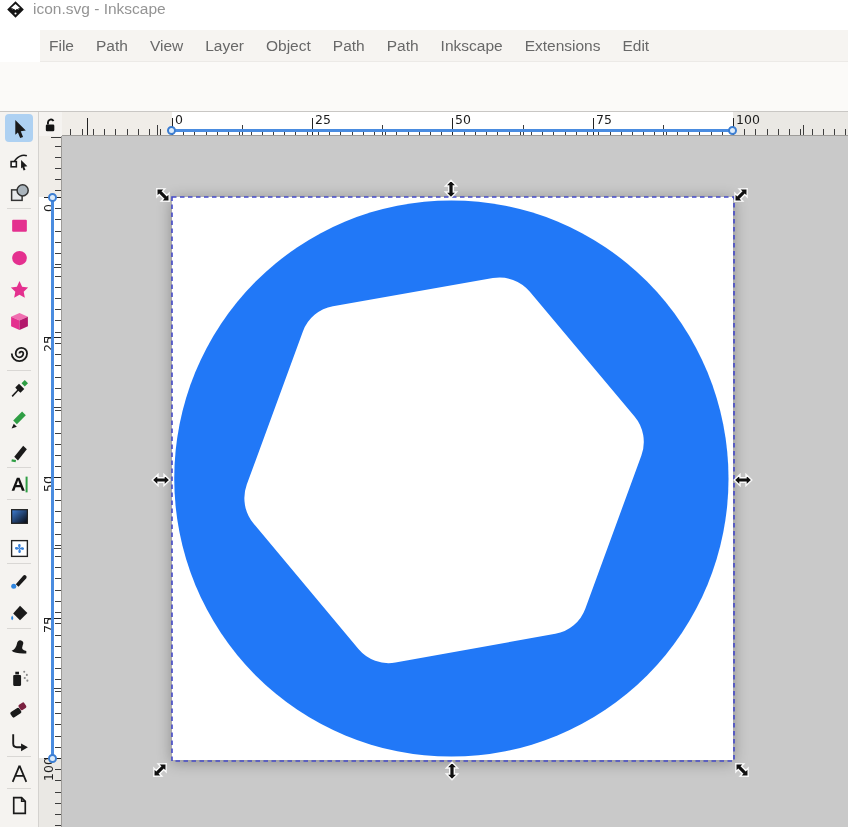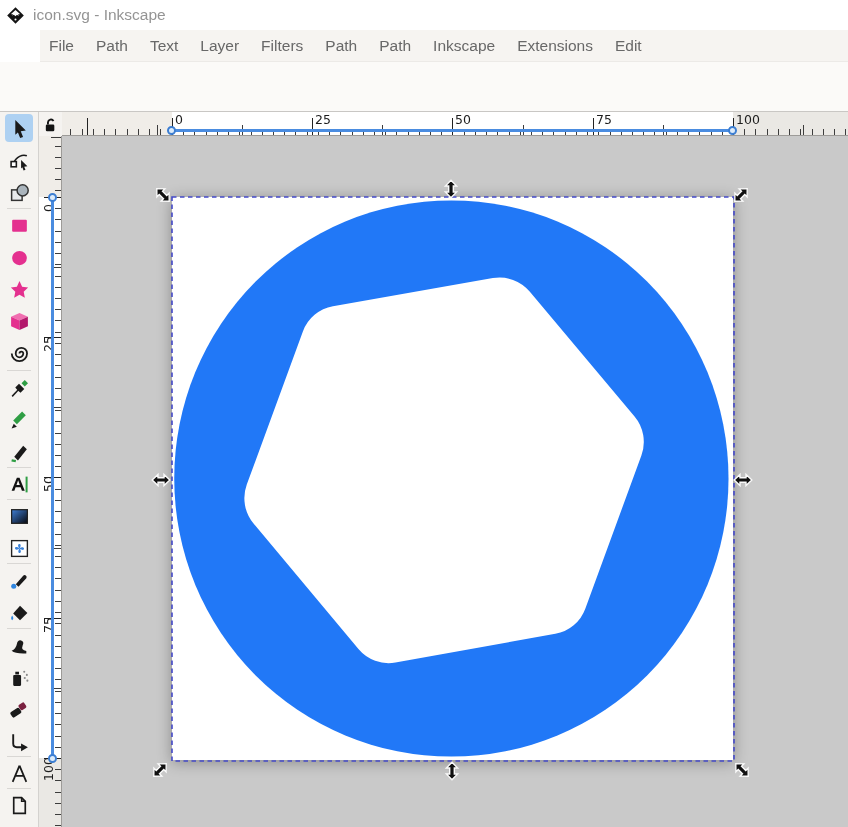--- a/index.html
+++ b/index.html
@@ -2,21 +2,21 @@
 <html><head>
 <meta charset="utf-8">
 <style>
   html,body{margin:0;padding:0;background:#e0e0e0;}
   *{box-sizing:border-box;}
   #app{position:relative;width:848px;height:827px;background:#fff;overflow:hidden;
        font-family:"Liberation Sans",sans-serif;-webkit-font-smoothing:antialiased;}
 
   
   .titlebar{position:absolute;left:0;top:0;width:848px;height:30px;background:#ffffff;
-            display:flex;align-items:center;padding-left:6px;}
+            display:flex;padding-left:6px;}
   .titlebar .logo{width:19px;height:19px;margin-right:8px;}
   .titlebar .title{font-size:15.5px;color:#949494;}
 
   
   .menubar{position:absolute;left:0;top:30px;width:848px;height:32px;background:#f6f4f1;
            display:flex;align-items:center;padding-left:1px;border-bottom:1px solid #eceae7;margin-left:40px;}
   .menubar .mitem{font-size:15.5px;color:#686868;padding:4px 8px;margin-right:6px;cursor:default;}
 
   
   .toolbar{position:absolute;left:0;top:62px;width:848px;height:50px;background:#fbfaf8;
@@ -101,23 +101,23 @@
       <polygon points="12,1.5 22.5,12 12,22.5 1.5,12" fill="#141414"></polygon>
       <path d="M6 10.5 L12 5 L18 10.5 L15 10 L16.7 12 L13.5 11.5 L12 13 L10 11.2 L7.5 12 L9 10Z" fill="#ffffff"></path>
       <circle cx="12" cy="17" r="1.3" fill="#ffffff"></circle>
     </svg>
     <span class="title">icon.svg - Inkscape</span>
   </div>
 
   <div class="menubar">
     <span class="mitem">File</span>
     <span class="mitem">Path</span>
-    <span class="mitem">Text</span>
+    <span class="mitem">View</span>
     <span class="mitem">Layer</span>
-    <span class="mitem">Filters</span>
+    <span class="mitem">Object</span>
     <span class="mitem">Path</span>
     <span class="mitem">Path</span>
     <span class="mitem">Inkscape</span>
     <span class="mitem">Extensions</span>
     <span class="mitem">Edit</span>
   </div>
 
   <div class="toolbar">
     <div class="tbtn" style="left:6px">
       <svg viewBox="0 0 24 24">

